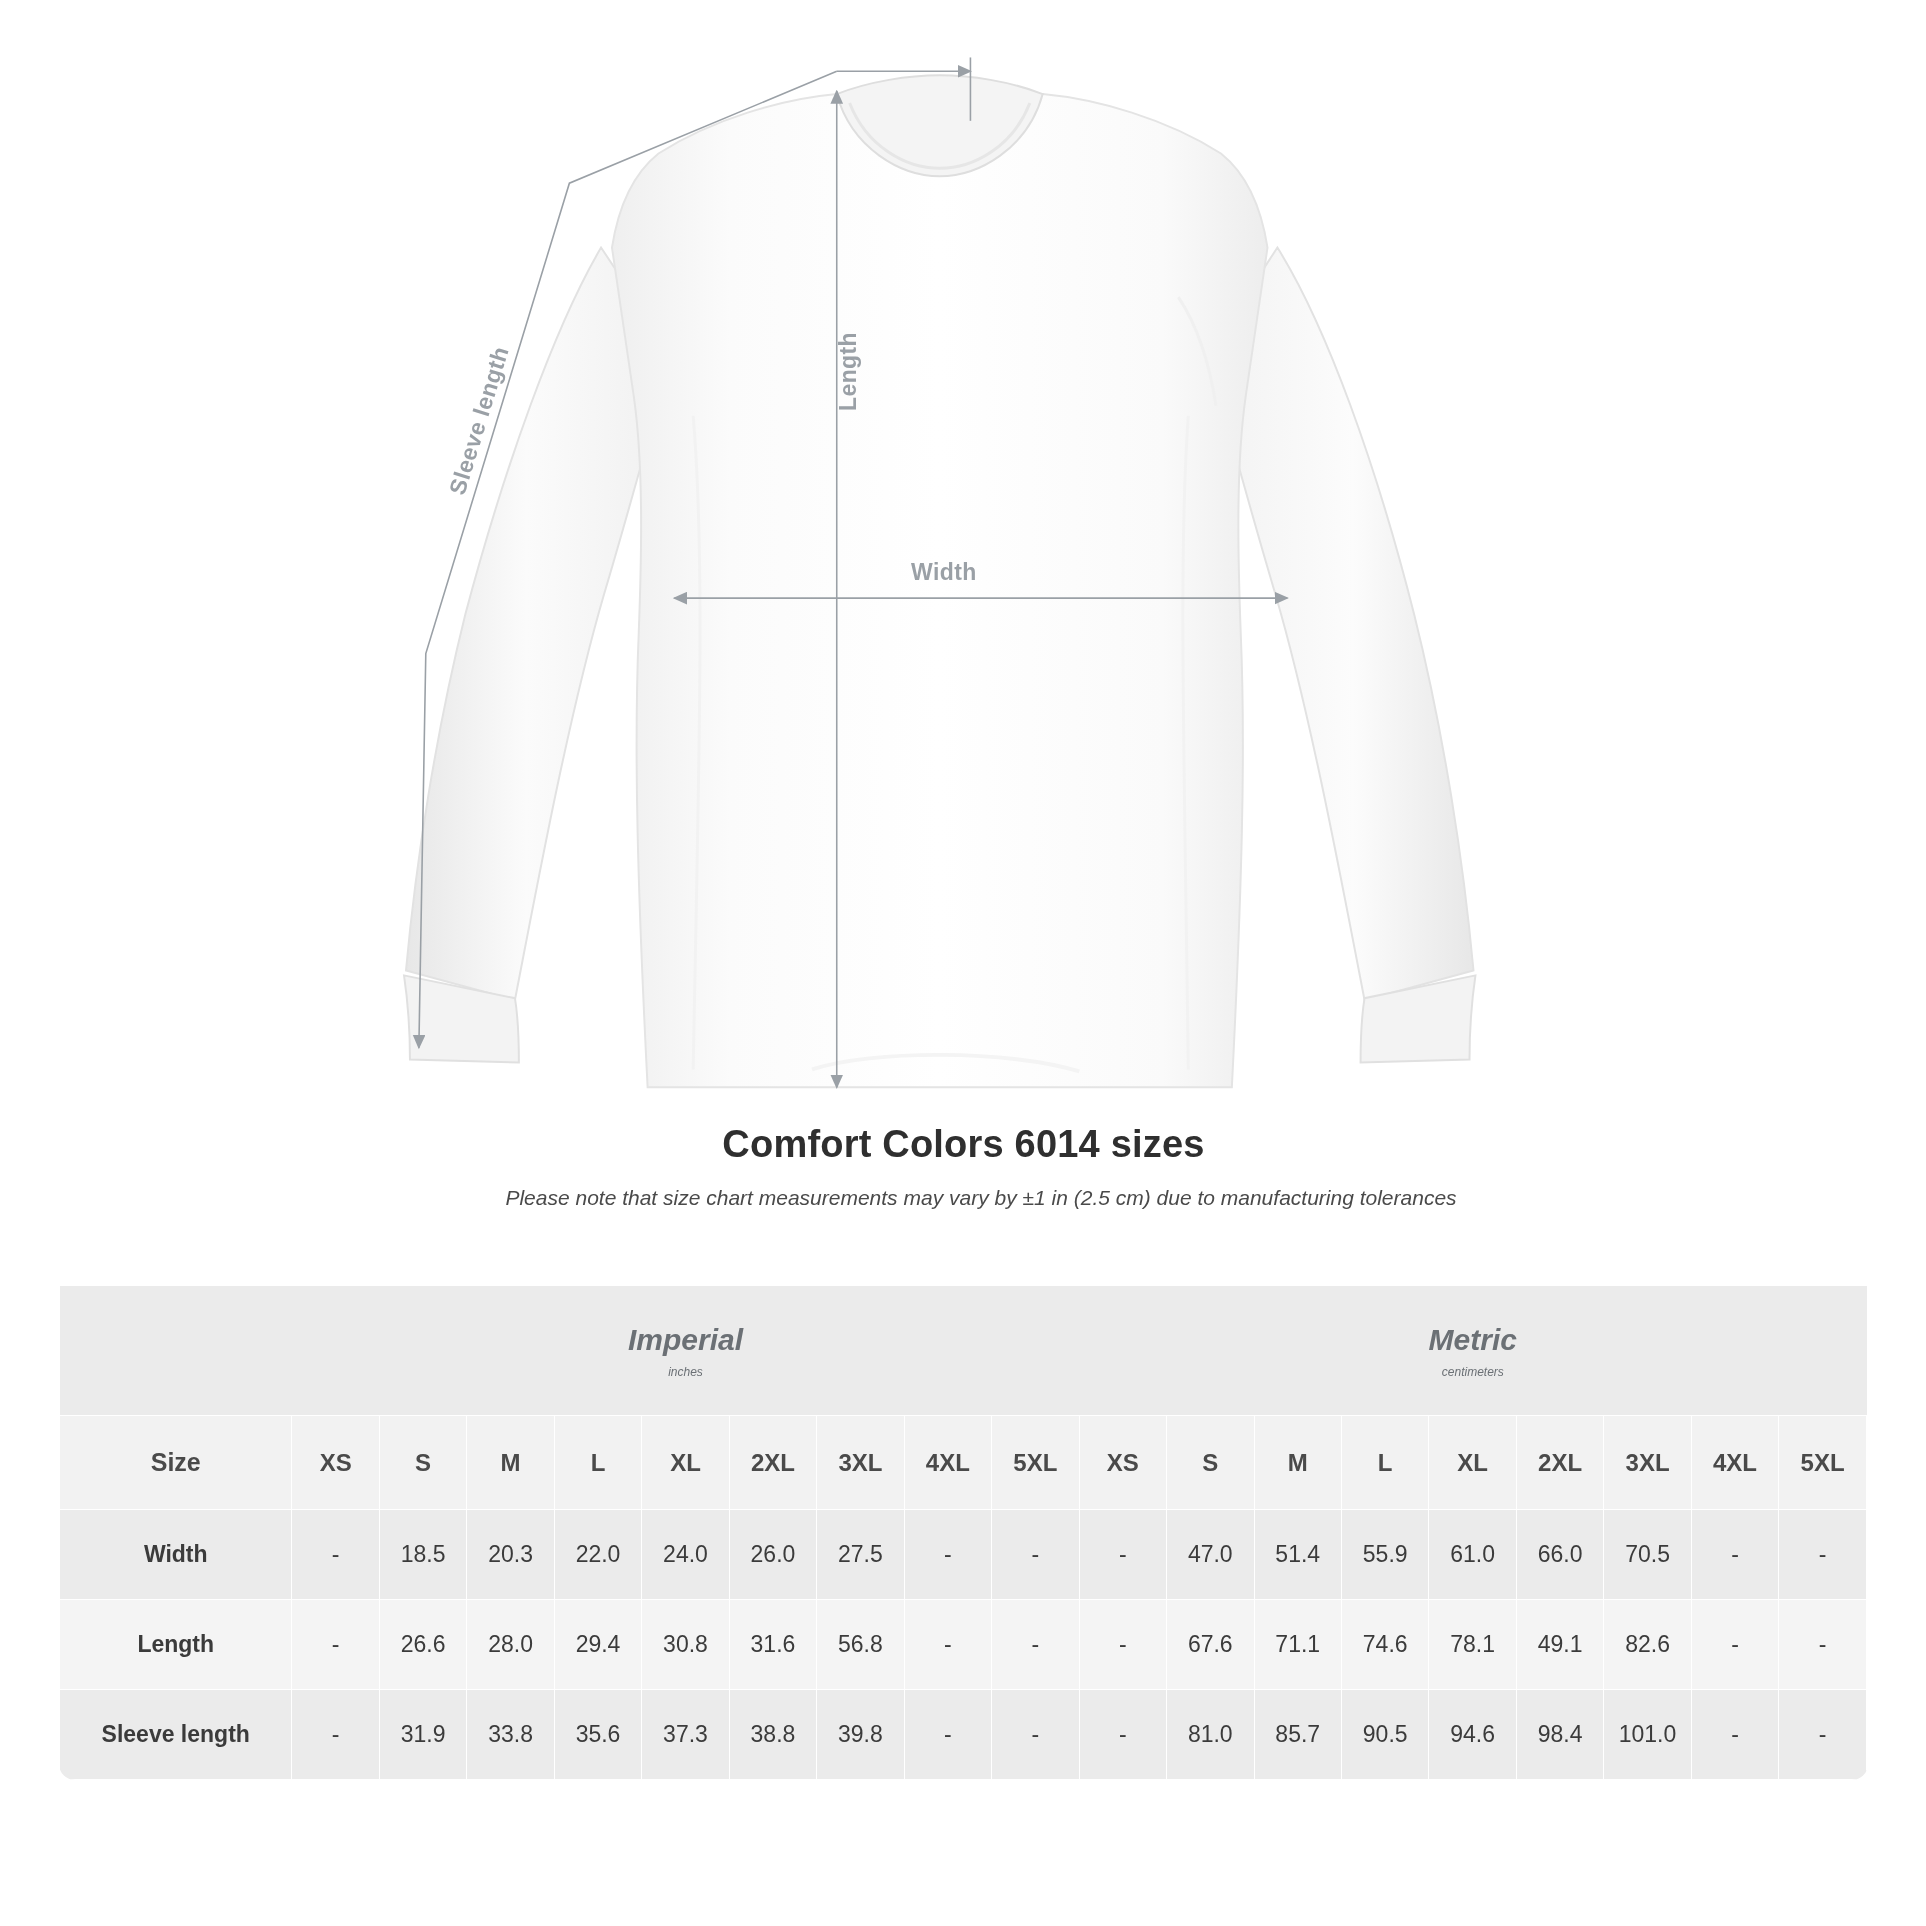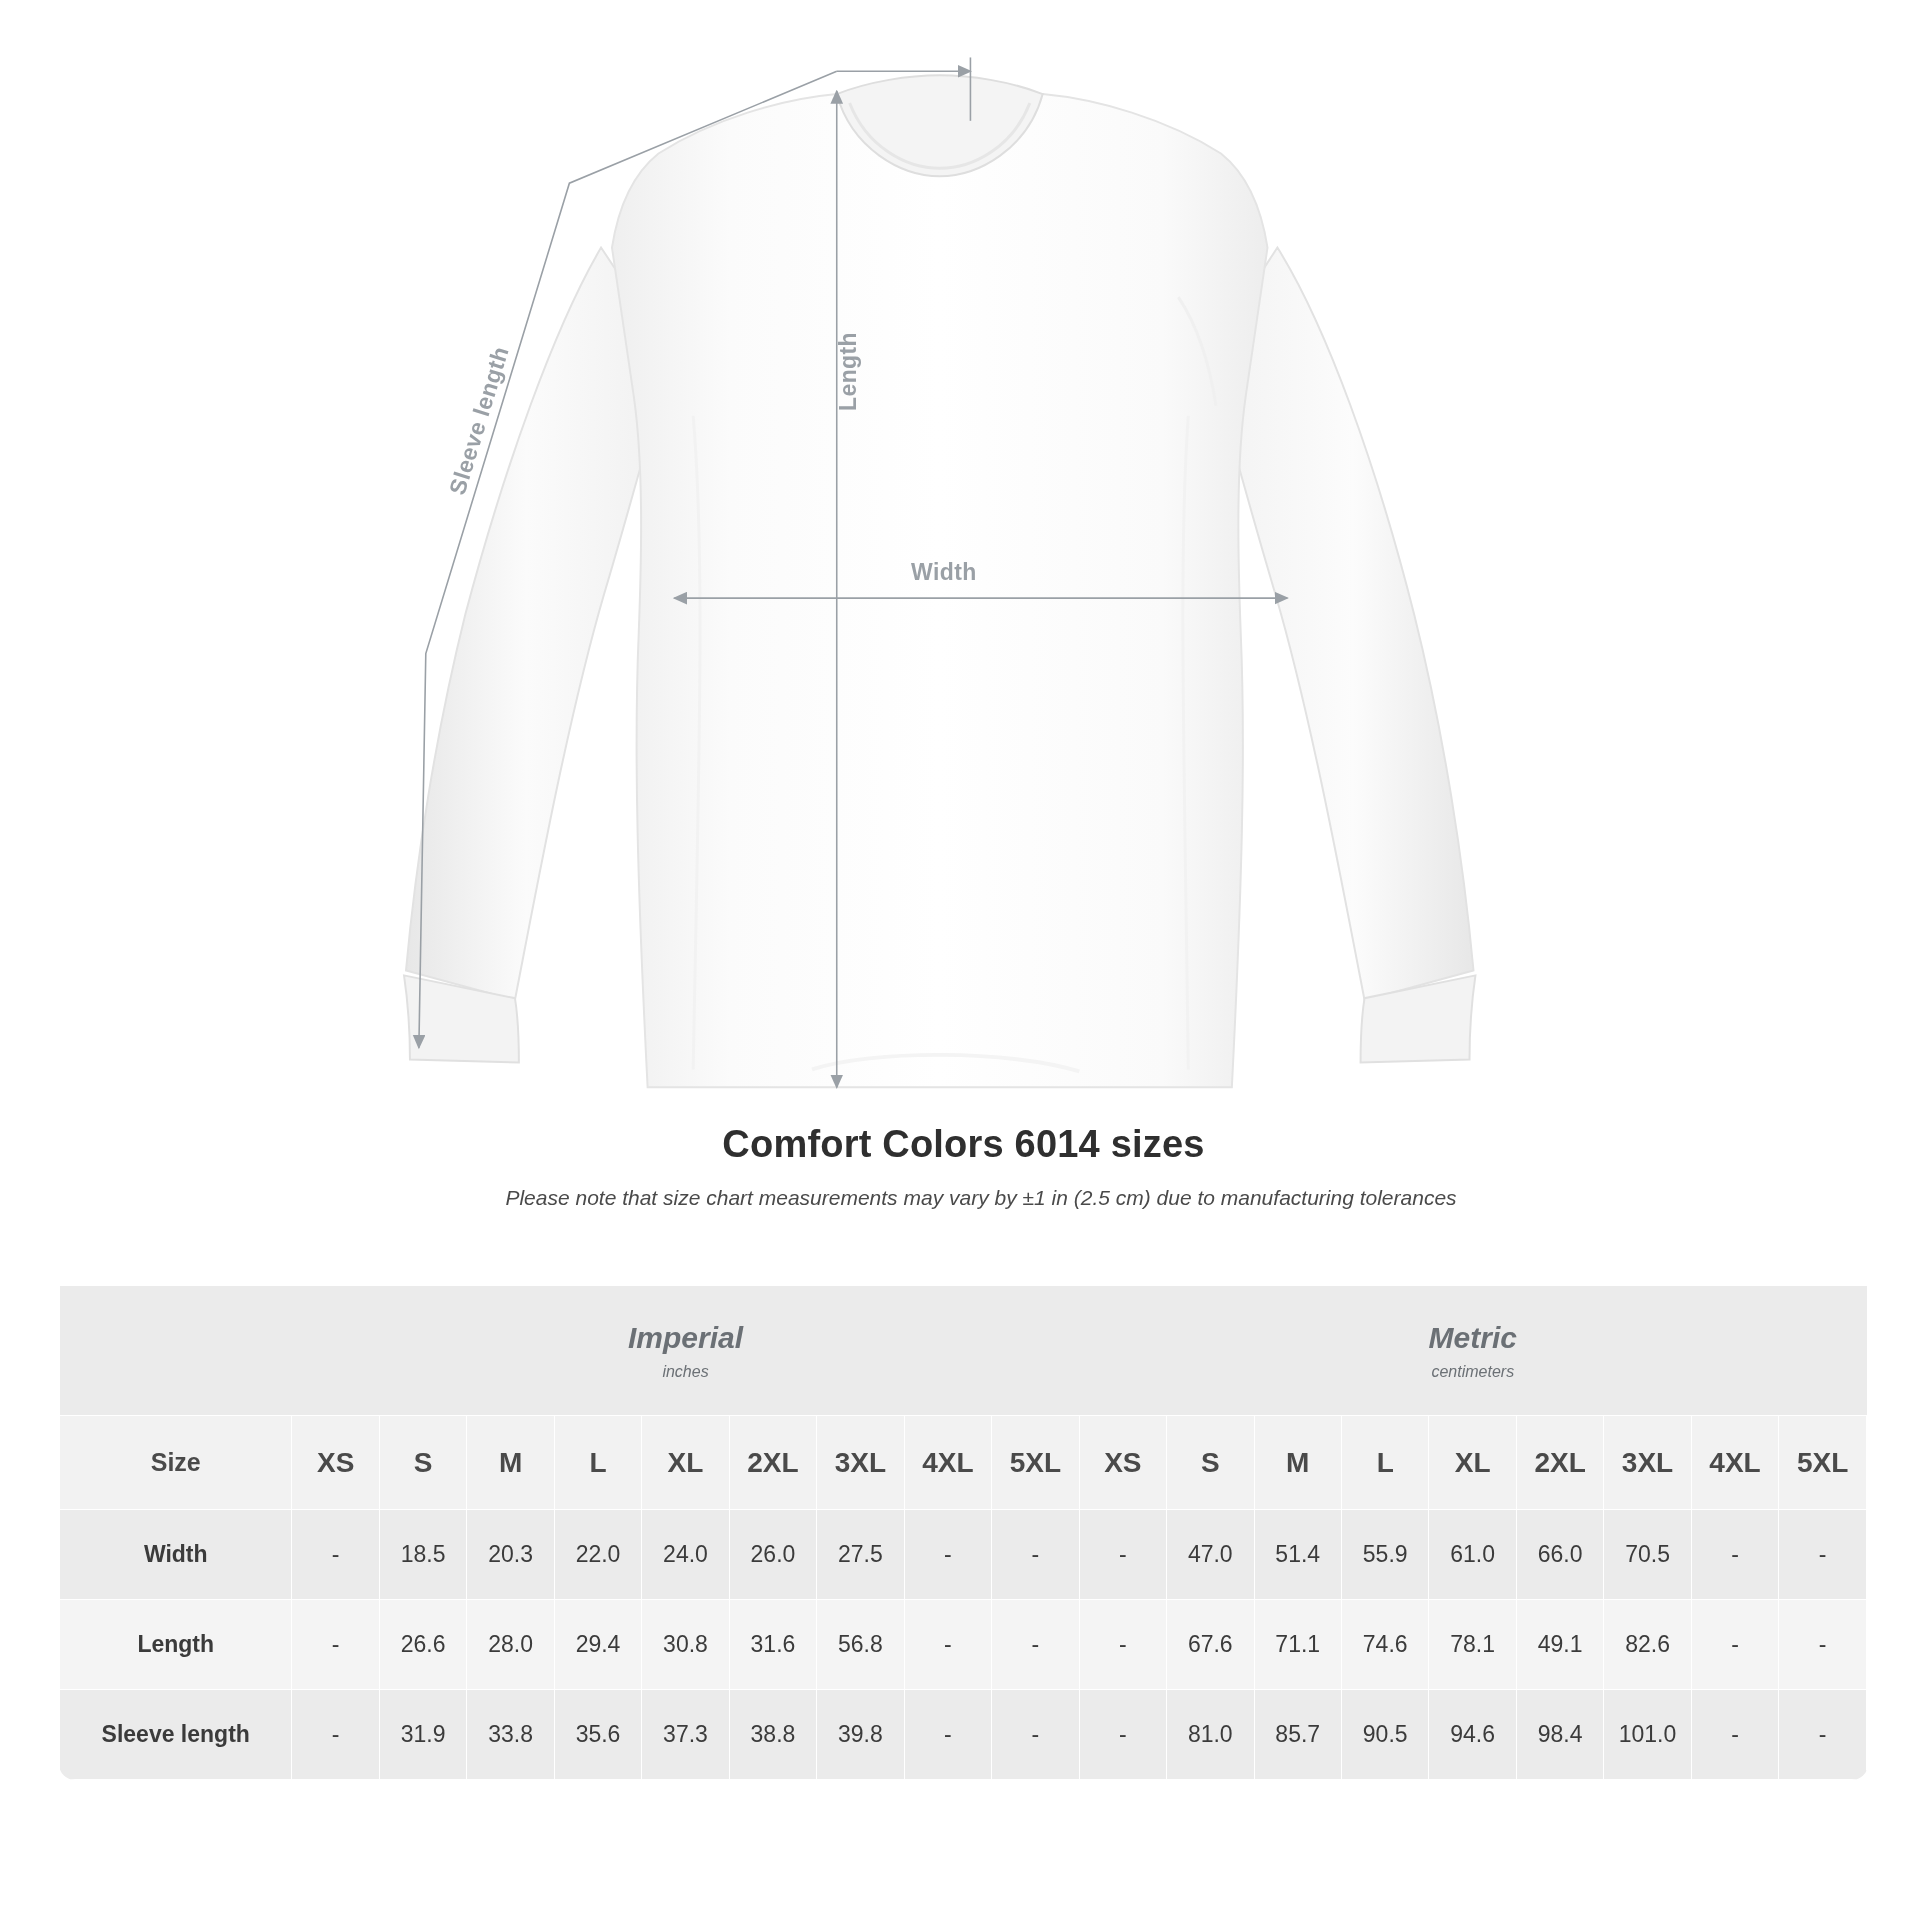--- a/index.html
+++ b/index.html
@@ -97,35 +97,35 @@
     height: 127px;
     border: none !important;
   }
   .unit-name {
     font-size: 30px;
     font-style: italic;
     font-weight: bold;
     color: #6b7075;
   }
   .unit-sub {
-    font-size: 16px;
+    font-size: 12px;
     font-style: italic;
     color: #6b7075;
     margin-top: 8px;
   }
   .blank-head {
     background: #ebebeb;
     border: none !important;
   }
   tr.header-row td {
     background: #f2f2f2;
     height: 91px;
     font-weight: bold;
     color: #4a4a4a;
-    font-size: 28px;
+    font-size: 24px;
   }
   tr.header-row td.rowlabel {
     font-size: 25px;
     text-align: center;
   }
   tr.data-row td {
     height: 87px;
   }
   tr.row-a td { background: #ebebeb; }
   tr.row-b td { background: #f4f4f4; }

